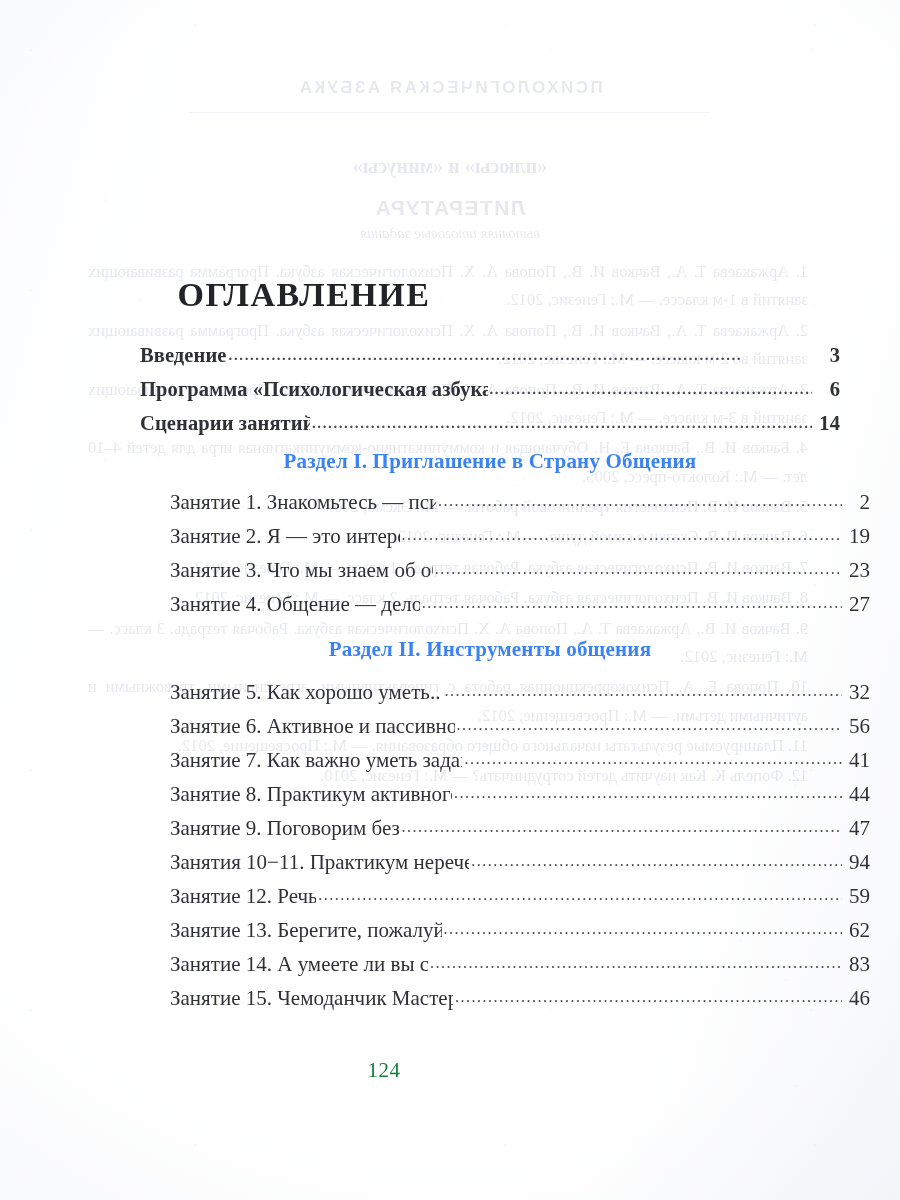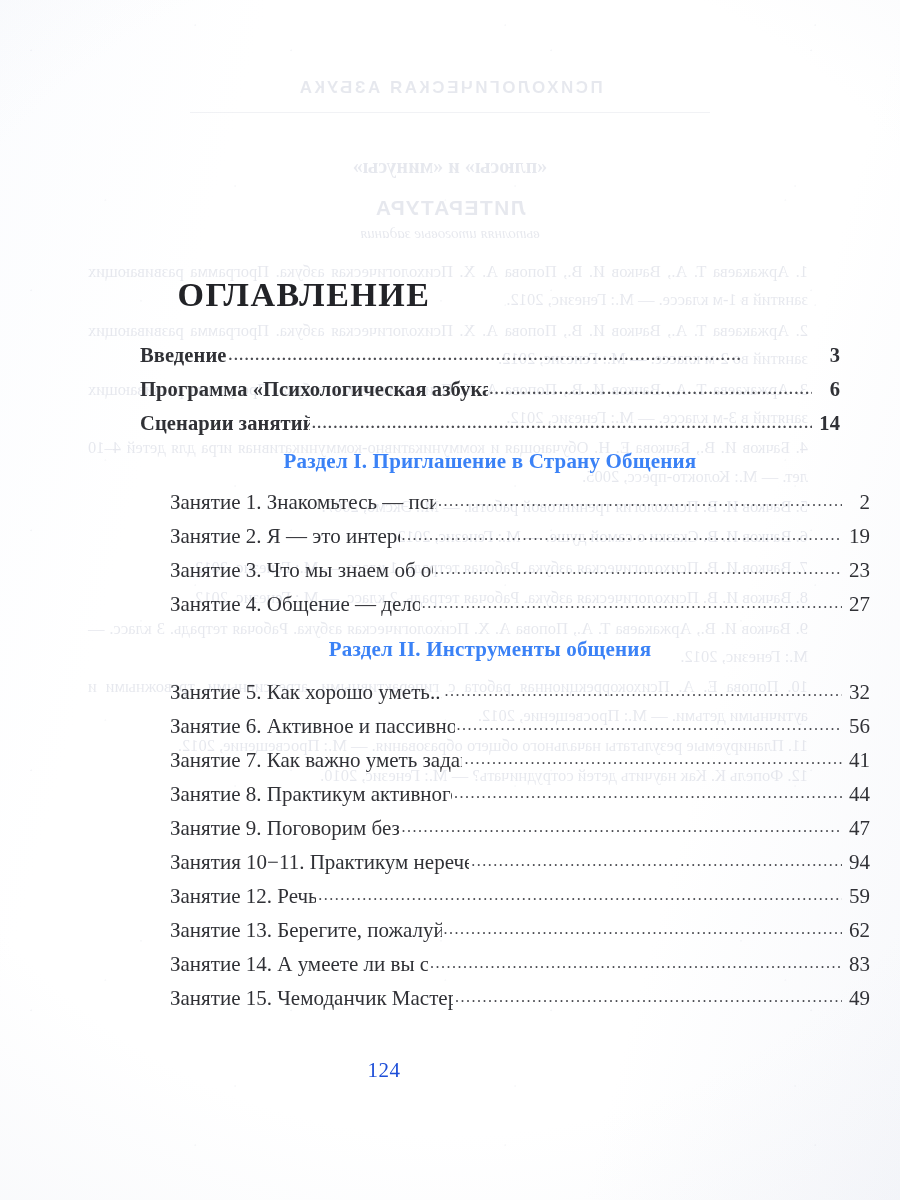--- a/index.html
+++ b/index.html
@@ -198,21 +198,21 @@
     margin-bottom: 18px;
   }
 
   .folio {
     position: absolute;
     top: 1058px;
     left: 0;
     right: 0;
     text-align: center;
     font-size: 21px;
-    color: #1d4ed8;
+    color: #15803d;
     letter-spacing: 0.5px;
   }
 
   
   .speckle {
     position: absolute;
     inset: 0;
     pointer-events: none;
     opacity: 0.35;
     background-image:
@@ -339,21 +339,21 @@
             <span class="page-num">62</span>
           </div>
           <div class="entry lesson">
             <span class="label">Занятие 14. А умеете ли вы спорить?</span>
             <span class="leader">................................................................................................</span>
             <span class="page-num">83</span>
           </div>
           <div class="entry lesson">
             <span class="label">Занятие 15. Чемоданчик Мастера Общения</span>
             <span class="leader">................................................................................................</span>
-            <span class="page-num">49</span>
+            <span class="page-num">46</span>
           </div>
         </div>
     </div>
 
     <div class="folio">124</div>
   </div>
 
   <div class="speckle"></div>
 </div>
 

